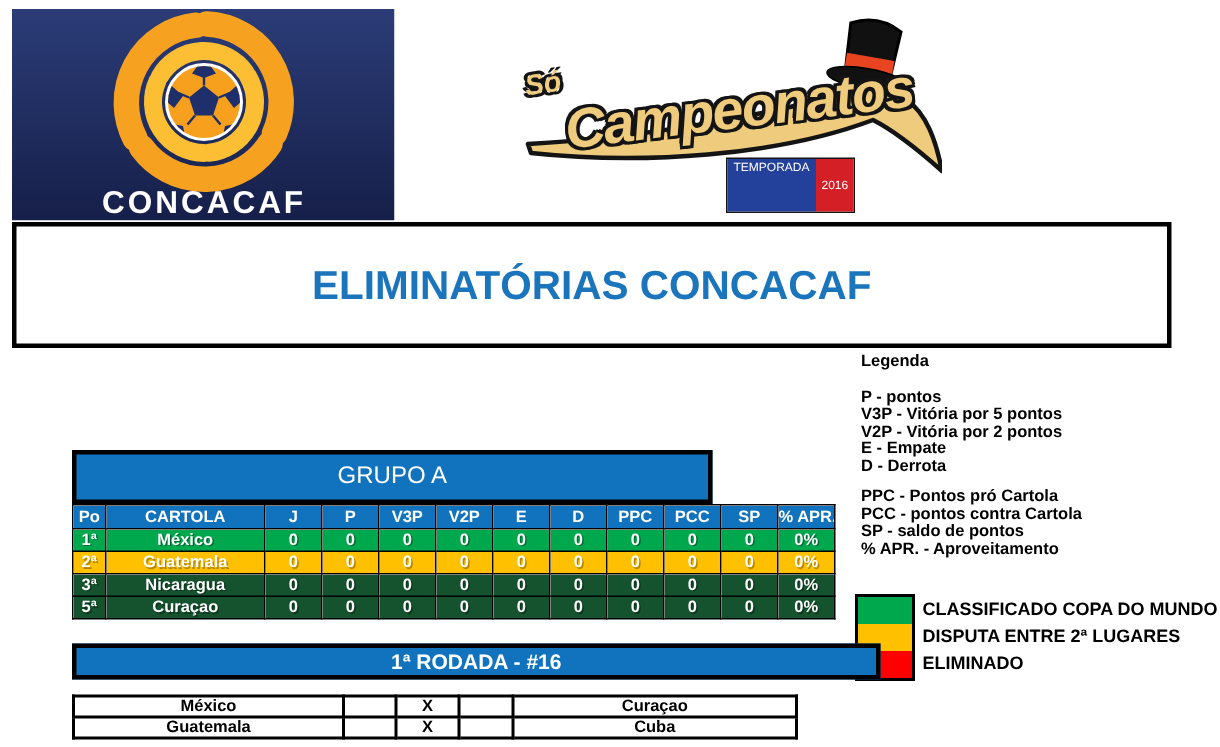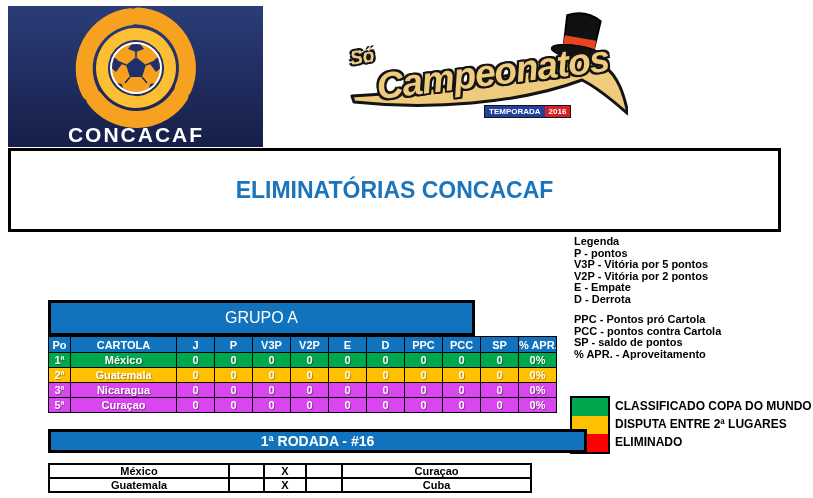--- a/index.html
+++ b/index.html
@@ -17,34 +17,34 @@
     color:#eecb7d;
     text-shadow:-2px -2px 0 #141414, 2px -2px 0 #141414, -2px 2px 0 #141414,
       2px 2px 0 #141414, 0 -2px 0 #141414, 0 2px 0 #141414, -2px 0 0 #141414, 2px 0 0 #141414; }
   .sc-so { position:absolute; left:12px; top:36px; transform:rotate(-8deg);
     font-style:italic; font-weight:bold; font-size:19px; color:#eecb7d;
     text-shadow:-2px -2px 0 #141414, 2px -2px 0 #141414, -2px 2px 0 #141414,
       2px 2px 0 #141414; }
   .sc-swoosh { position:absolute; left:0; top:0; }
   .sc-hat { position:absolute; left:212px; top:-4px; transform:rotate(10deg); }
   .sc-badge { position:absolute; left:146px; top:95px; display:flex;
-    border:1px solid #141414; font-size:8px; font-weight:bold; line-height:11px; }
+    border:1px solid #141414; font-size:8px; font-weight:normal; line-height:11px; }
   .sc-badge .tb-left { background:#23409a; color:#fff; padding:0 4px; }
-  .sc-badge .tb-right { background:#d51f26; color:#fff; padding:0 4px; }
+  .sc-badge .tb-right { background:#d51f26; color:#fff; padding:12px 4px; }
 
   
   .title-banner { position:absolute; left:8px; top:148px; width:773px; height:84px;
     background:#ffffff; border:3px solid #000; display:flex; align-items:center;
     justify-content:center; }
-  .title-banner span { color:#1b75bc; font-weight:bold; font-size:23px; letter-spacing:0px; }
+  .title-banner span { color:#1b75bc; font-weight:bold; font-size:27px; letter-spacing:0px; }
 
   
   .legend { position:absolute; left:574px; top:236px; width:239px; color:#000;
     font-weight:bold; font-size:11px; line-height:11.5px; }
-  .legend .lg-head { margin-bottom:0; }
+  .legend .lg-head { margin-bottom:12px; }
   .legend .gap { height:9px; }
   .legend div { white-space:nowrap; }
 
   .swatches { position:absolute; left:570px; top:360px; width:269px; height:60px;margin-top:36px; }
   .swatch-stack { position:absolute; left:0; top:0; width:40px; border:2px solid #000; }
   .swatch { width:100%; height:18px; }
   .swatch-label { position:absolute; left:45px; width:198px; height:19px;
     font-weight:bold; font-size:12px; line-height:19px; white-space:nowrap; color:#000; }
 
   
@@ -54,21 +54,21 @@
   .group-banner { height:36px; font-size:16px; line-height:30px; }
   table.group { border-collapse:collapse; width:487px; table-layout:fixed; }
   table.group td { border:1px solid #000; text-align:center; font-weight:bold;
     font-size:11px; height:15px; padding:0; overflow:hidden; white-space:nowrap; }
   table.group tr.hdr td { background:#1173be; color:#fff; height:16px; }
   table.group td.c-po { width:22px; }
   table.group td.c-cartola { width:106px; }
   table.group td.c-num { width:38px; }
   tr.row-green td { background:#00a84d; color:#fff; text-shadow:1px 1px 0 rgba(0,0,0,.35); }
   tr.row-yellow td { background:#ffc000; color:#fff; text-shadow:1px 1px 0 rgba(0,0,0,.3); }
-  tr.row-red td { background:#d946ef; color:#fff; text-shadow:1px 1px 0 rgba(0,0,0,.35); }
+  tr.row-red td { background:#14532d; color:#fff; text-shadow:1px 1px 0 rgba(0,0,0,.35); }
 
   
   .round-banner { position:absolute; left:48px; top:429px; width:539px; height:24px;
     background:#1173be; border:3px solid #000; color:#fff; font-weight:bold;
     font-size:14px; text-align:center; line-height:18px; }
 
   
   table.matches { position:absolute; left:48px; top:463px; border-collapse:collapse;
     width:482px; table-layout:fixed; background:#fff; }
   table.matches td { border:2px solid #000; text-align:center; font-weight:bold;

